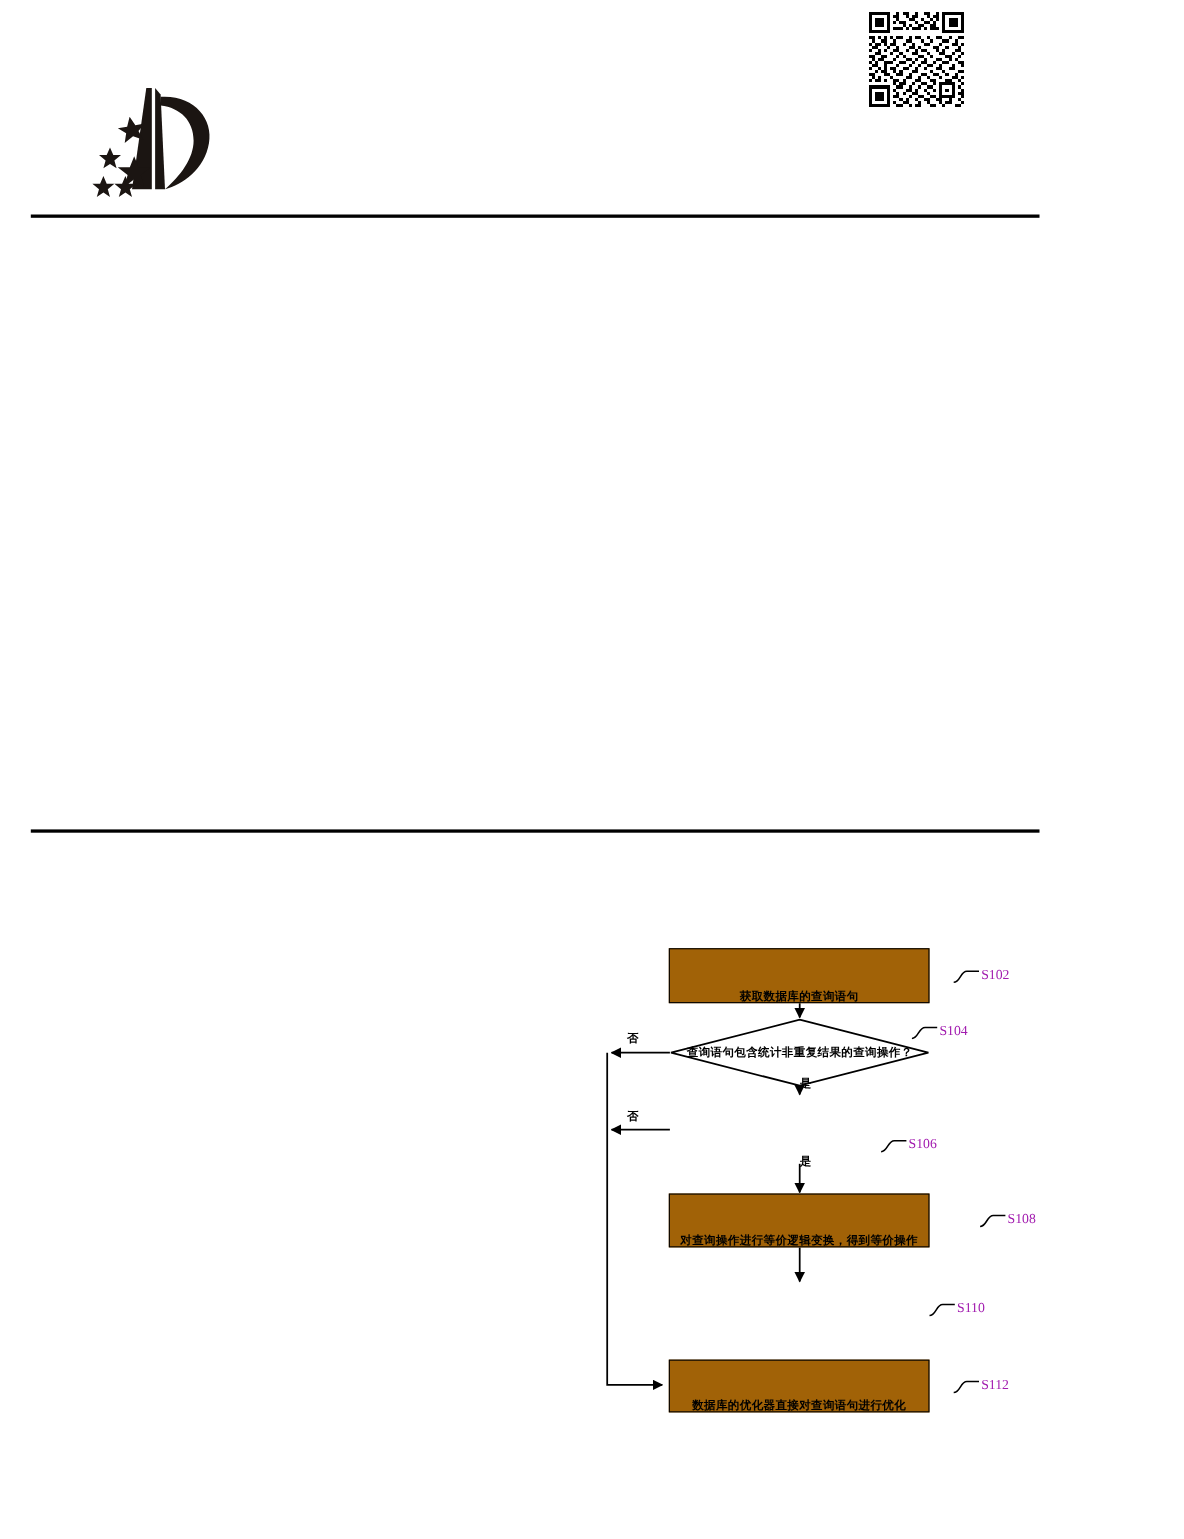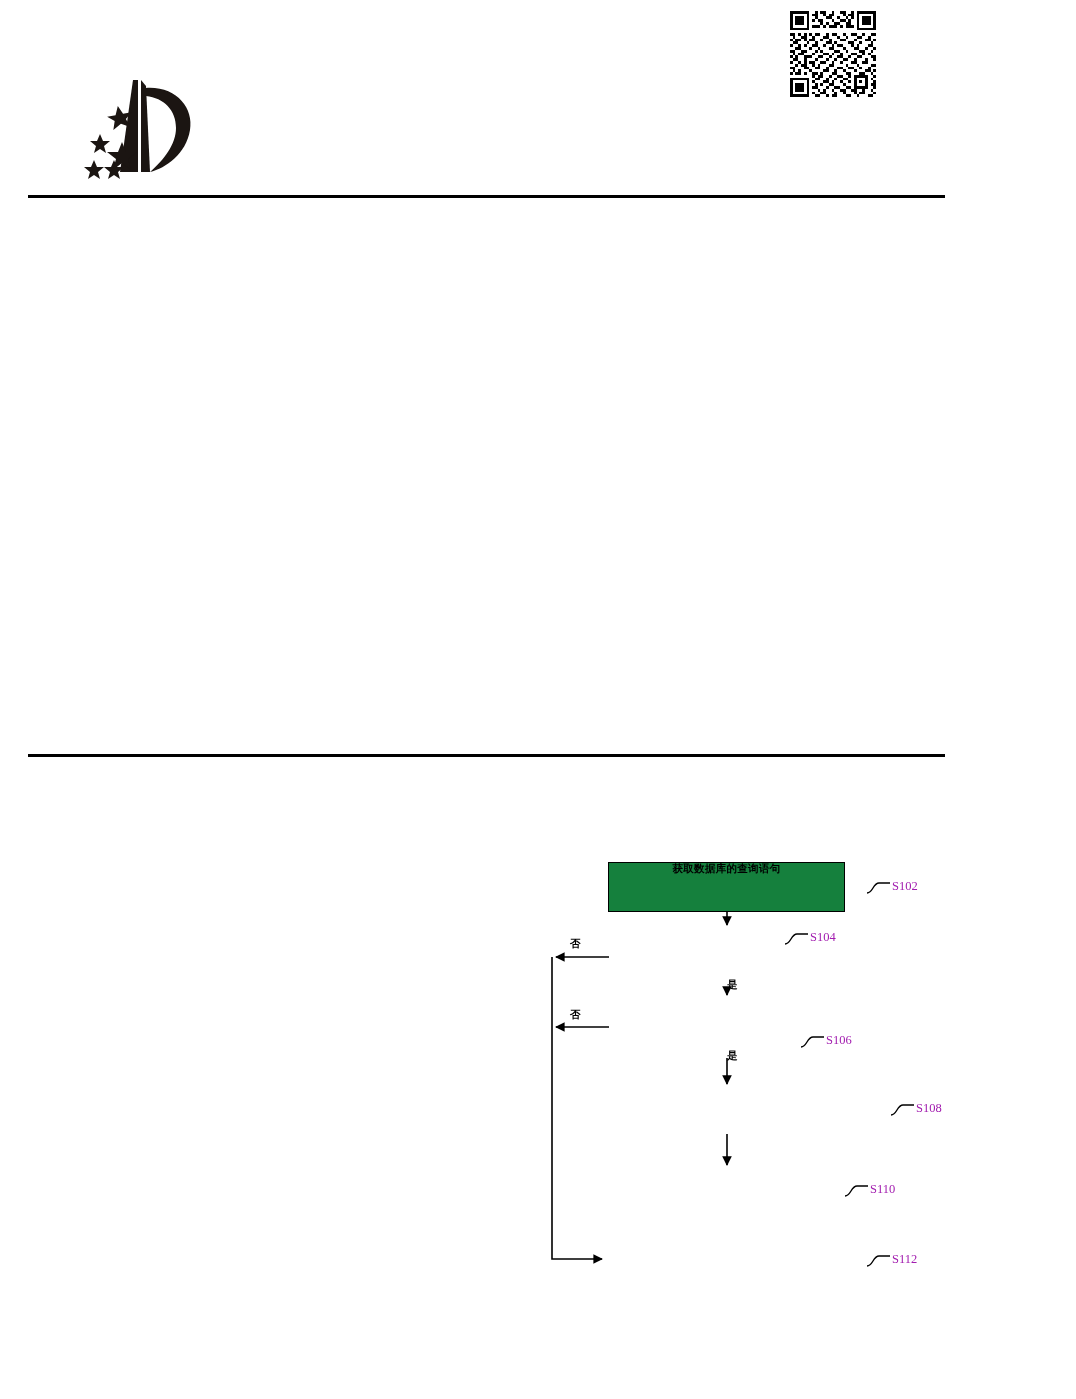--- a/index.html
+++ b/index.html
@@ -52,23 +52,23 @@
     top: 0;
     width: 1076px;
     height: 1399px;
   }
 
   
   .fc-box {
     position: absolute;
     box-sizing: border-box;
     border: 1.6px solid #000000;
-    background: #15803d;
+    background: #a16207;
     display: flex;
-    align-items: flex-start;
+    align-items: flex-end;
     justify-content: center;
   }
   .fc-box .fc-text,
   .fc-diamond .fc-text {
     font-family: "DejaVu Sans", "Liberation Sans", sans-serif;
     font-size: 10.5px;
     font-weight: 700;
     letter-spacing: 0.3px;
     color: #000000;
     white-space: nowrap;
@@ -105,21 +105,21 @@
 
   
   .step-label {
     position: absolute;
     font-family: Liberation Serif, serif;
     font-size: 12.5px;
     color: #a21caf;
     white-space: nowrap;
   }
   #lbl-s102 { left: 866px; top: 879px;  }
-  #lbl-s104 { left: 784px; top: 930px;  }
+  #lbl-s104 { left: 828px; top: 930px;  }
   #lbl-s106 { left: 800px; top: 1033px; }
   #lbl-s108 { left: 890px; top: 1101px; }
   #lbl-s110 { left: 844px; top: 1182px; }
   #lbl-s112 { left: 866px; top: 1252px; }
 
   
   .branch-label {
     position: absolute;
     font-family: "DejaVu Sans", "Liberation Sans", sans-serif;
     font-size: 10.5px;
@@ -449,44 +449,56 @@
 
     <div class="fc-box" id="box-s102">
       <span class="fc-text">获取数据库的查询语句</span>
     </div>
     <div class="step-label" id="lbl-s102">
       <svg width="26" height="16" viewBox="0 0 26 16" style="vertical-align:middle" aria-hidden="true">
         <path d="M1 14 C7 14, 7 4, 13 4 L24 4" stroke="#000" stroke-width="1.4" fill="none"></path>
       </svg><span>S102</span>
     </div>
 
+    <div class="fc-diamond" id="dia-s104">
+      <svg class="dia-shape" viewBox="0 0 236 62" preserveAspectRatio="none" aria-hidden="true">
+        <polygon points="118,1 235,31 118,61 1,31" fill="#ffffff" stroke="#000000" stroke-width="1.6" vector-effect="non-scaling-stroke"></polygon>
+      </svg>
+      <span class="fc-text">查询语句包含统计非重复结果的查询操作？</span>
+    </div>
     <div class="step-label" id="lbl-s104">
       <svg width="26" height="16" viewBox="0 0 26 16" style="vertical-align:middle" aria-hidden="true">
         <path d="M1 14 C7 14, 7 4, 13 4 L24 4" stroke="#000" stroke-width="1.4" fill="none"></path>
       </svg><span>S104</span>
     </div>
 
     <div class="step-label" id="lbl-s106">
       <svg width="26" height="16" viewBox="0 0 26 16" style="vertical-align:middle" aria-hidden="true">
         <path d="M1 14 C7 14, 7 4, 13 4 L24 4" stroke="#000" stroke-width="1.4" fill="none"></path>
       </svg><span>S106</span>
     </div>
 
+    <div class="fc-box" id="box-s108">
+      <span class="fc-text">对查询操作进行等价逻辑变换，得到等价操作</span>
+    </div>
     <div class="step-label" id="lbl-s108">
       <svg width="26" height="16" viewBox="0 0 26 16" style="vertical-align:middle" aria-hidden="true">
         <path d="M1 14 C7 14, 7 4, 13 4 L24 4" stroke="#000" stroke-width="1.4" fill="none"></path>
       </svg><span>S108</span>
     </div>
 
     <div class="step-label" id="lbl-s110">
       <svg width="26" height="16" viewBox="0 0 26 16" style="vertical-align:middle" aria-hidden="true">
         <path d="M1 14 C7 14, 7 4, 13 4 L24 4" stroke="#000" stroke-width="1.4" fill="none"></path>
       </svg><span>S110</span>
     </div>
 
+    <div class="fc-box" id="box-s112">
+      <span class="fc-text">数据库的优化器直接对查询语句进行优化</span>
+    </div>
     <div class="step-label" id="lbl-s112">
       <svg width="26" height="16" viewBox="0 0 26 16" style="vertical-align:middle" aria-hidden="true">
         <path d="M1 14 C7 14, 7 4, 13 4 L24 4" stroke="#000" stroke-width="1.4" fill="none"></path>
       </svg><span>S112</span>
     </div>
 
     <div class="branch-label" id="br-no-1">否</div>
     <div class="branch-label" id="br-yes-1">是</div>
     <div class="branch-label" id="br-no-2">否</div>
     <div class="branch-label" id="br-yes-2">是</div>

